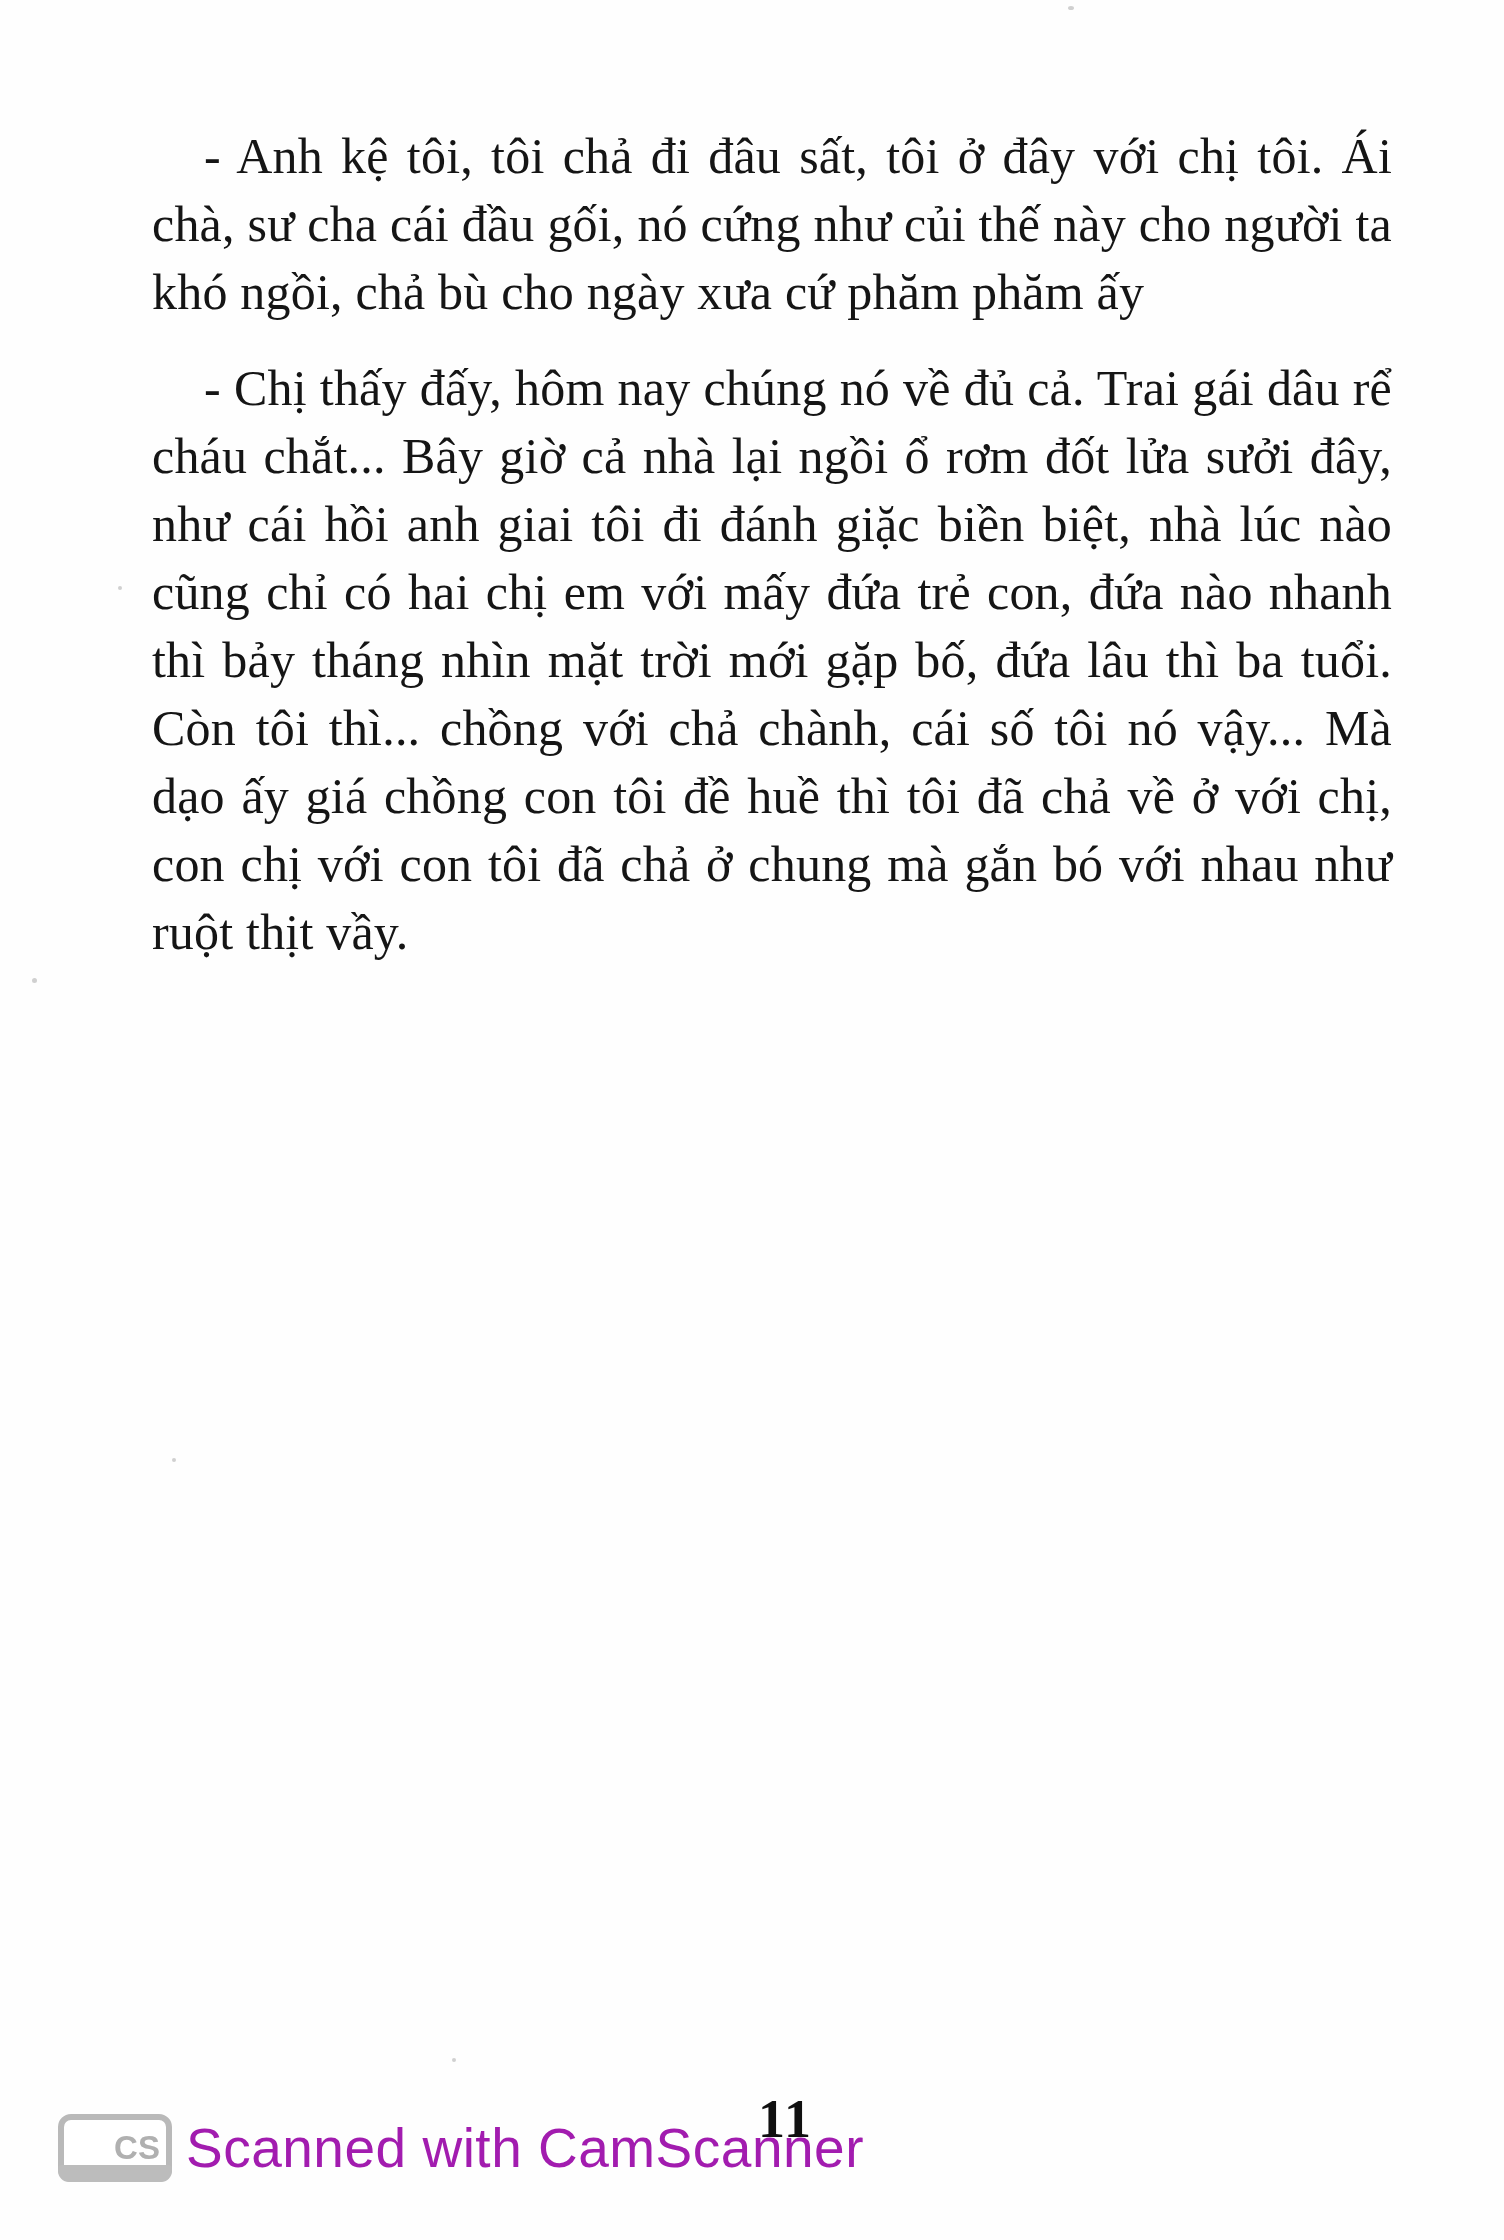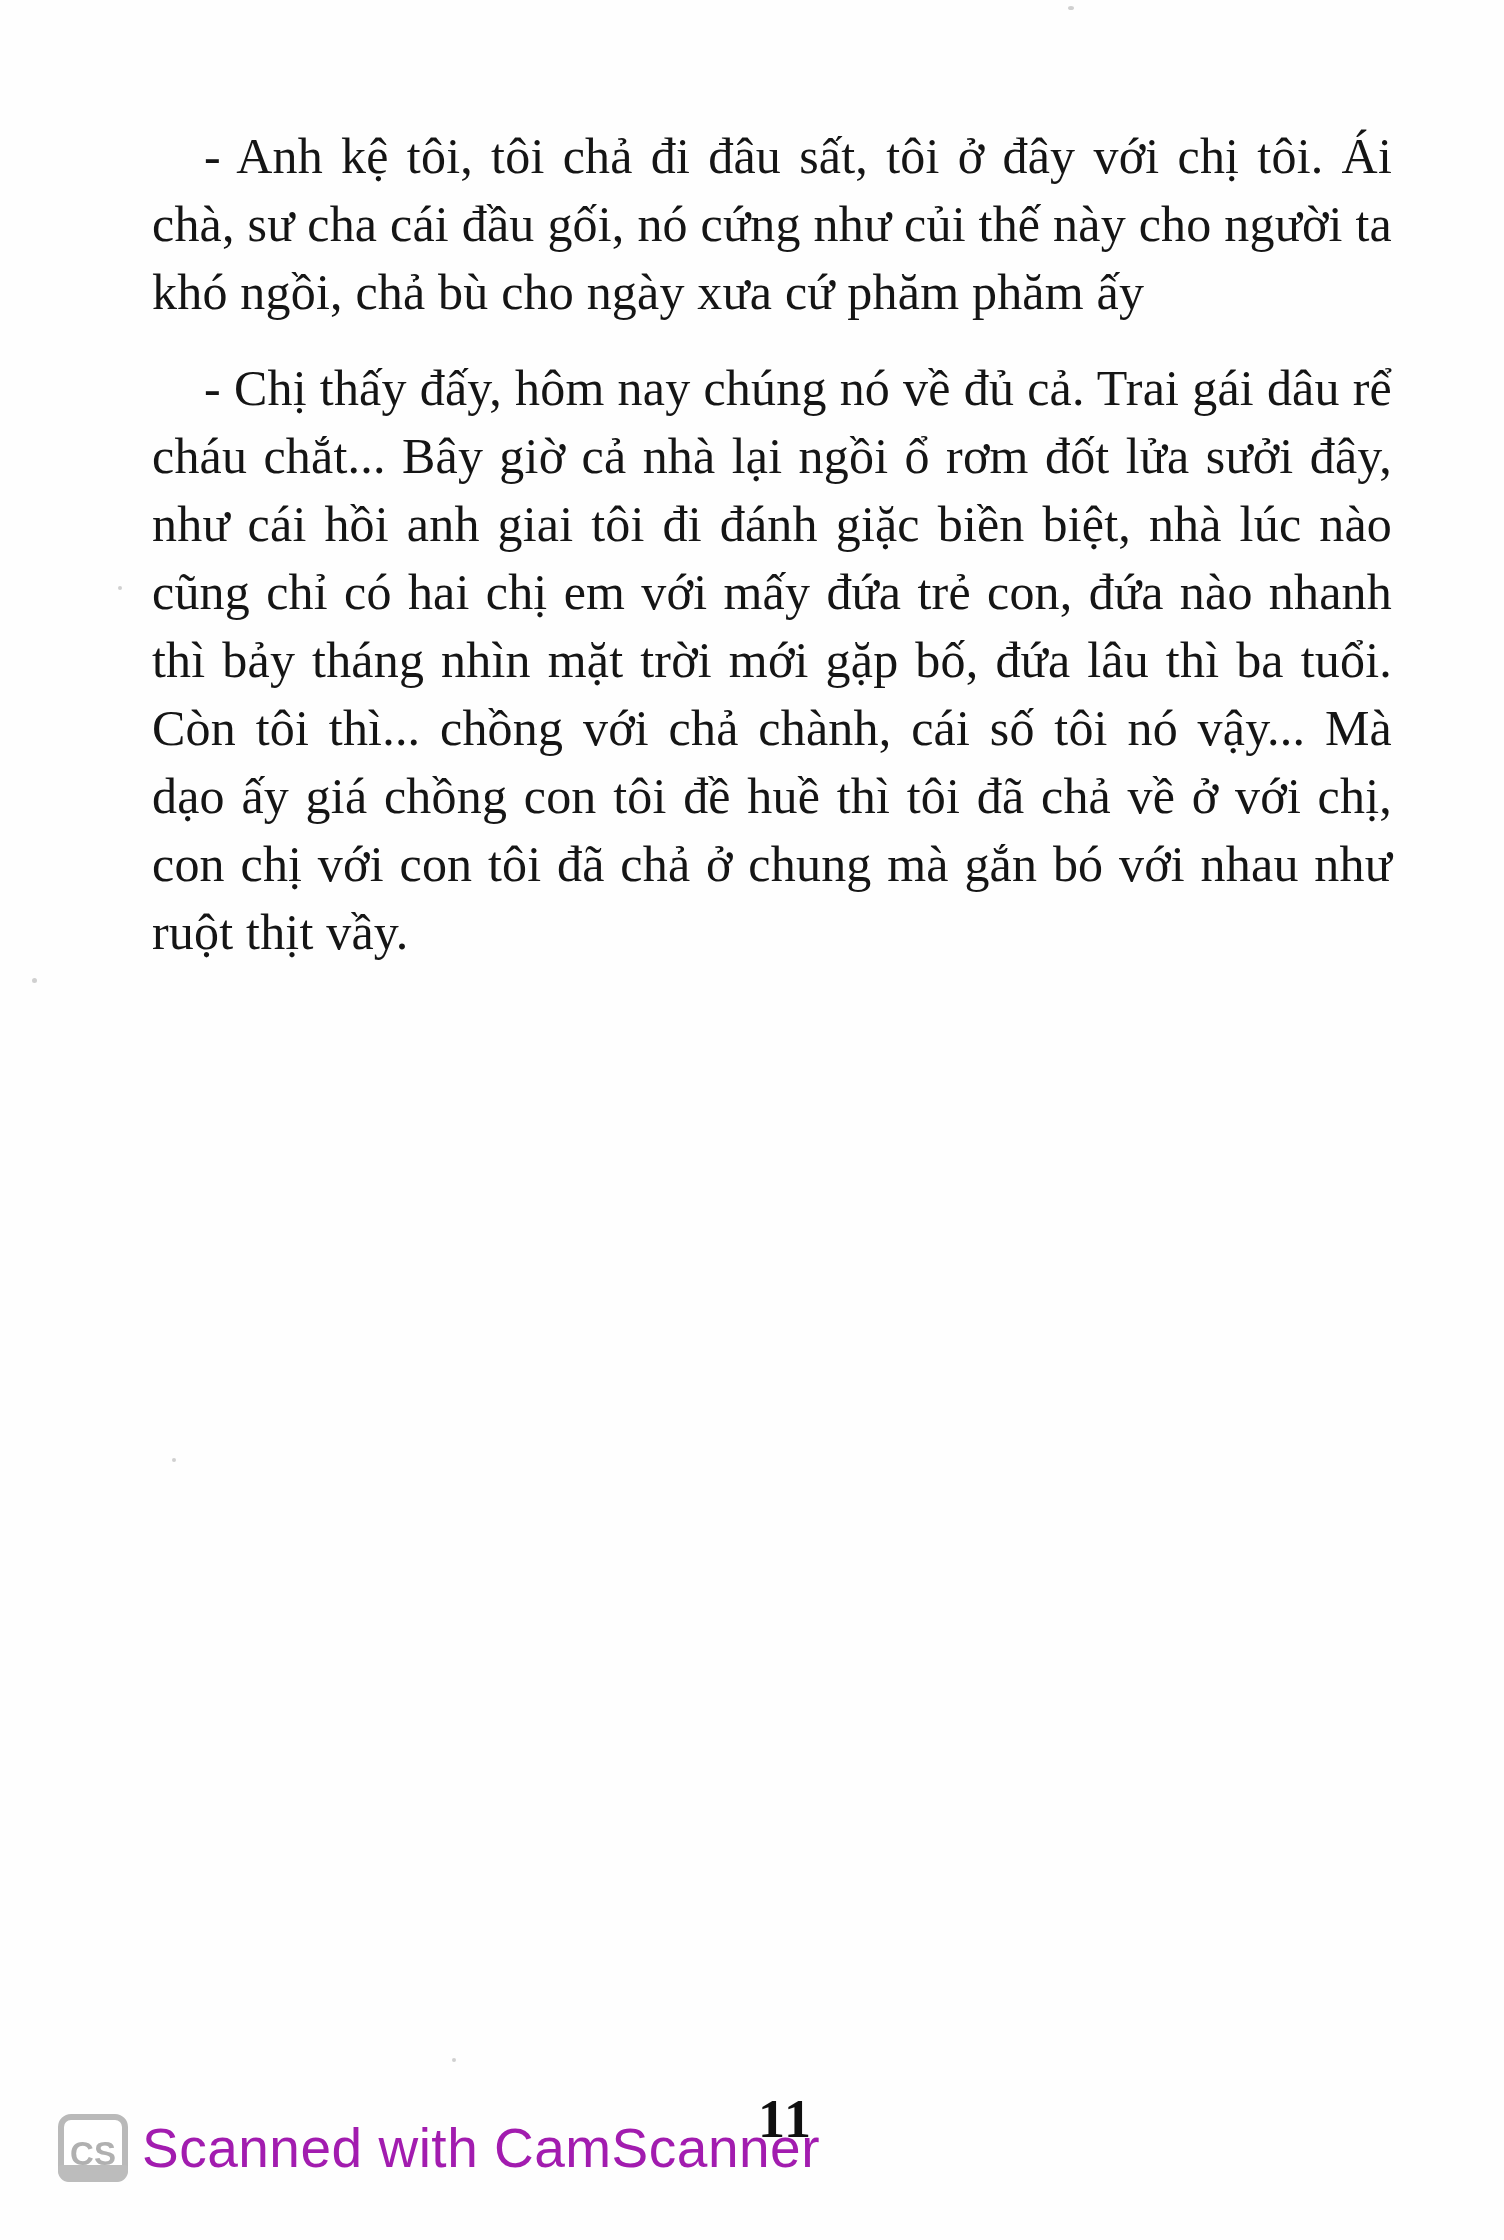--- a/index.html
+++ b/index.html
@@ -49,22 +49,23 @@
     align-items: center;
   }
   .cs-icon {
     position: relative;
     width: 58px;
     height: 56px;
     border: 6px solid #b9b9b9;
     border-radius: 13px;
     background: #ffffff;
     display: flex;
-    align-items: flex-end;
+    align-items: center;
     justify-content: center;
+    padding-left: 44px;
   }
   .cs-letters {
     font-family: "Liberation Sans", sans-serif;
     font-weight: bold;
     font-size: 33px;
     line-height: 44px;
     color: #b0b0b0;
     letter-spacing: 0px;
   }
   .cs-bar {

